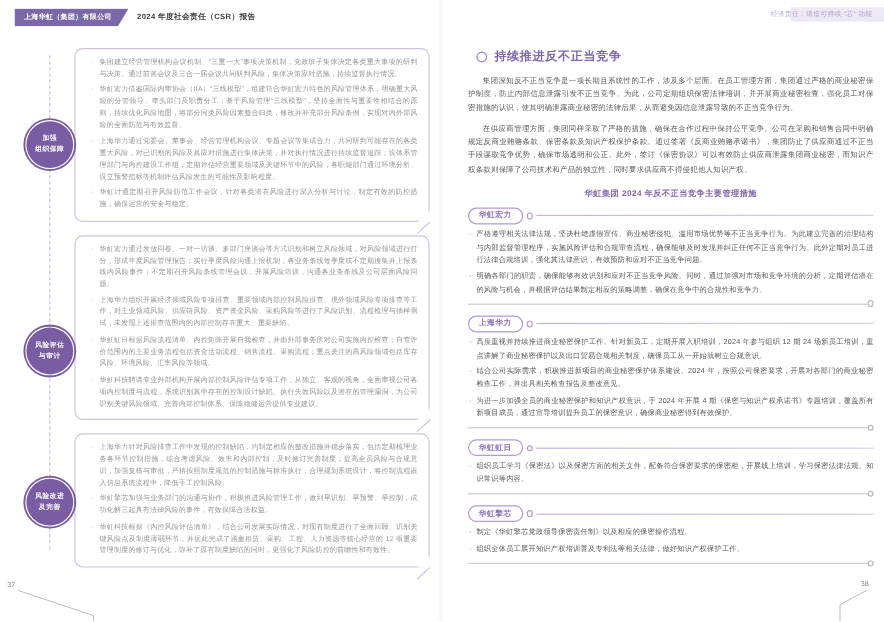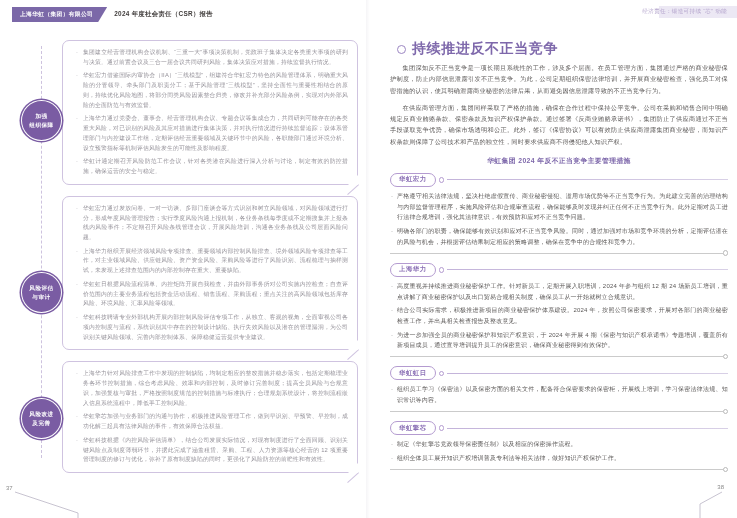--- a/index.html
+++ b/index.html
@@ -41,21 +41,21 @@
   .corner-svg{position:absolute;left:0;top:0;width:737px;height:518px;pointer-events:none;}
 
   
   .page-right{position:absolute;left:369px;top:0;width:368px;height:518px;}
   .hdr-right{position:absolute;right:10px;top:6px;height:12px;display:flex;align-items:center;}
   .hdr-right .tag-bg{position:absolute;right:-10px;top:0px;width:78px;height:12px;
     background:#ece8f4;z-index:0;}
   .hdr-right .tag-text{position:relative;z-index:1;color:#b2a2cb;font-size:5.6px;letter-spacing:.3px;}
   .r-title{position:absolute;left:28px;top:40px;display:flex;align-items:center;gap:6px;}
   .ring-icon{width:7px;height:7px;border:1.6px solid #9c86c2;border-radius:50%;display:inline-block;}
-  .r-title b{color:#7e68ab;font-size:14px;letter-spacing:.6px;}
+  .r-title b{color:#7e68ab;font-size:10px;letter-spacing:.6px;}
   .r-body{position:absolute;left:21px;top:62px;width:338px;}
   .r-para{color:#5b5857;font-size:6.2px;line-height:1.82;text-align:justify;
     text-indent:2em;margin:0 0 6px 0;letter-spacing:.2px;}
   .r-table-title{color:#7e68ab;font-size:6.8px;font-weight:bold;text-align:center;
     margin:9px 0 2px 0;letter-spacing:.4px;}
   .pill-row{display:flex;align-items:center;margin:7px 0 4px 0;}
   .pill{border:1px solid #b49bd0;border-radius:8px;color:#8a6fb5;font-size:6.4px;
     font-weight:bold;padding:1.5px 8px;white-space:nowrap;letter-spacing:.5px;}
   .pill-dot{width:3.5px;height:3.5px;border:1px solid #b49bd0;border-radius:50%;
     margin:0 3px 0 3px;flex:none;}

